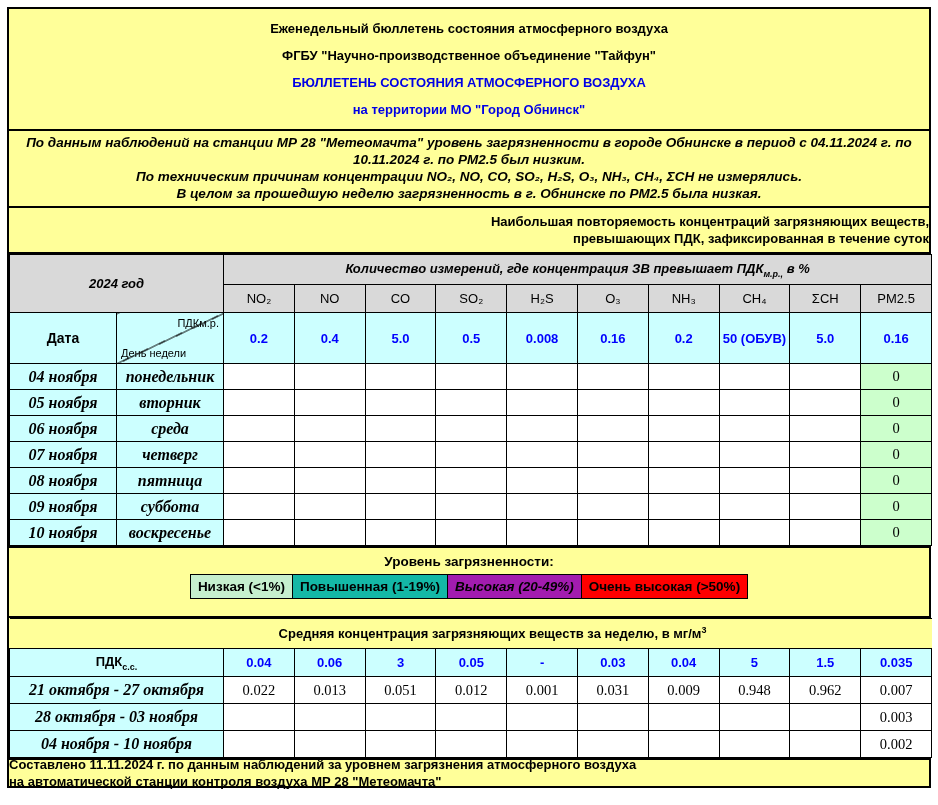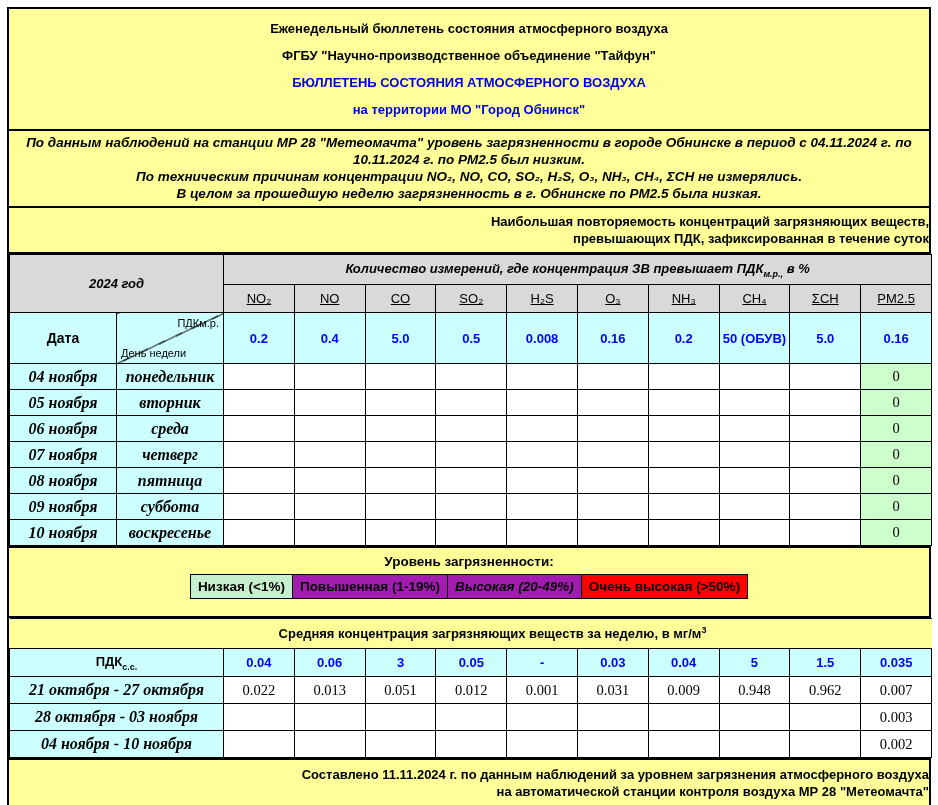--- a/index.html
+++ b/index.html
@@ -20,21 +20,21 @@
   .subtitle{height:44px;display:flex;flex-direction:column;justify-content:center;text-align:right;font-weight:bold;font-size:13px;line-height:17px;}
 
   
   table{border-collapse:collapse;width:100%;table-layout:fixed;}
   td{border:1px solid #000;text-align:center;vertical-align:middle;padding:0 2px;overflow:hidden;}
   .gray{background:#D9D9D9;}
   .cyan{background:#CCFFFF;text-align:center;}
   .white{background:#FFFFFF;}
   .green{background:#CCFFCC;}
   .t-title{font-weight:bold;font-style:italic;font-size:13px;}
-  .chem{font-size:13px;text-decoration:underline;}
+  .chem{font-size:13px;}
   .bluev{color:#0000FF;font-weight:bold;font-size:13px;line-height:15px;}
   .datecell{font-family:"Liberation Serif",serif;font-weight:bold;font-style:italic;font-size:16px;}
   .serifv{font-family:"Liberation Serif",serif;font-size:14.5px;}
   .diag{position:relative;background:
         linear-gradient(to bottom right, rgba(0,0,0,0) 49.4%, #000 49.4%, #000 50.6%, rgba(0,0,0,0) 50.6%) #CCFFFF;}
   .diag .tr{position:absolute;top:4px;right:4px;font-size:11px;}
   .diag .bl{position:absolute;bottom:4px;left:4px;font-size:11px;}
 
   
   .legend{height:70px;text-align:center;padding-top:6px;box-sizing:border-box;}
@@ -43,21 +43,21 @@
   .litem{border:1px solid #000;border-left-width:0;padding:4px 7px;font-weight:bold;font-size:13.5px;}
   .litem:first-child{border-left-width:1px;}
 
   
   .wk-title{font-weight:bold;font-size:13px;background:#FFFF99;}
   sub{font-size:9px;}
   sup{font-size:9px;}
   .pdk-label{font-weight:bold;font-size:13px;}
 
   
-  .footer{height:46px;display:flex;flex-direction:column;justify-content:center;text-align:right;font-weight:bold;font-size:13px;line-height:17px;}
+  .footer{height:26px;display:flex;flex-direction:column;justify-content:center;text-align:left;font-weight:bold;font-size:13px;line-height:17px;}
 </style>
 </head>
 <body>
 
 <div class="sheet">
 
   <div class="sec hdr">
     <div>Еженедельный бюллетень состояния атмосферного воздуха</div>
     <div>ФГБУ "Научно-производственное объединение "Тайфун"</div>
     <div class="blue">БЮЛЛЕТЕНЬ СОСТОЯНИЯ АТМОСФЕРНОГО ВОЗДУХА</div>
@@ -215,21 +215,21 @@
       <td class="green serifv">0</td>
     </tr>
   </tbody>
       </table>
   </div>
 
   <div class="sec legend">
     <div class="ltitle">Уровень загрязненности:</div>
     <div class="lrow">
       <span class="litem" style="background: rgb(198, 239, 206);">Низкая (&lt;1%)</span>
-      <span class="litem" style="background: #a21caf;">Повышенная (1-19%)</span>
+      <span class="litem" style="background: #14b8a6;">Повышенная (1-19%)</span>
       <span class="litem" style="background: #a21caf; font-style: italic;">Высокая (20-49%)</span>
       <span class="litem" style="background: rgb(255, 0, 0);">Очень высокая (&gt;50%)</span>
     </div>
   </div>
 
   <div class="sec">
   <table>
     <colgroup>
       <col style="width:214px">
       <col span="10" style="width:70.8px">

